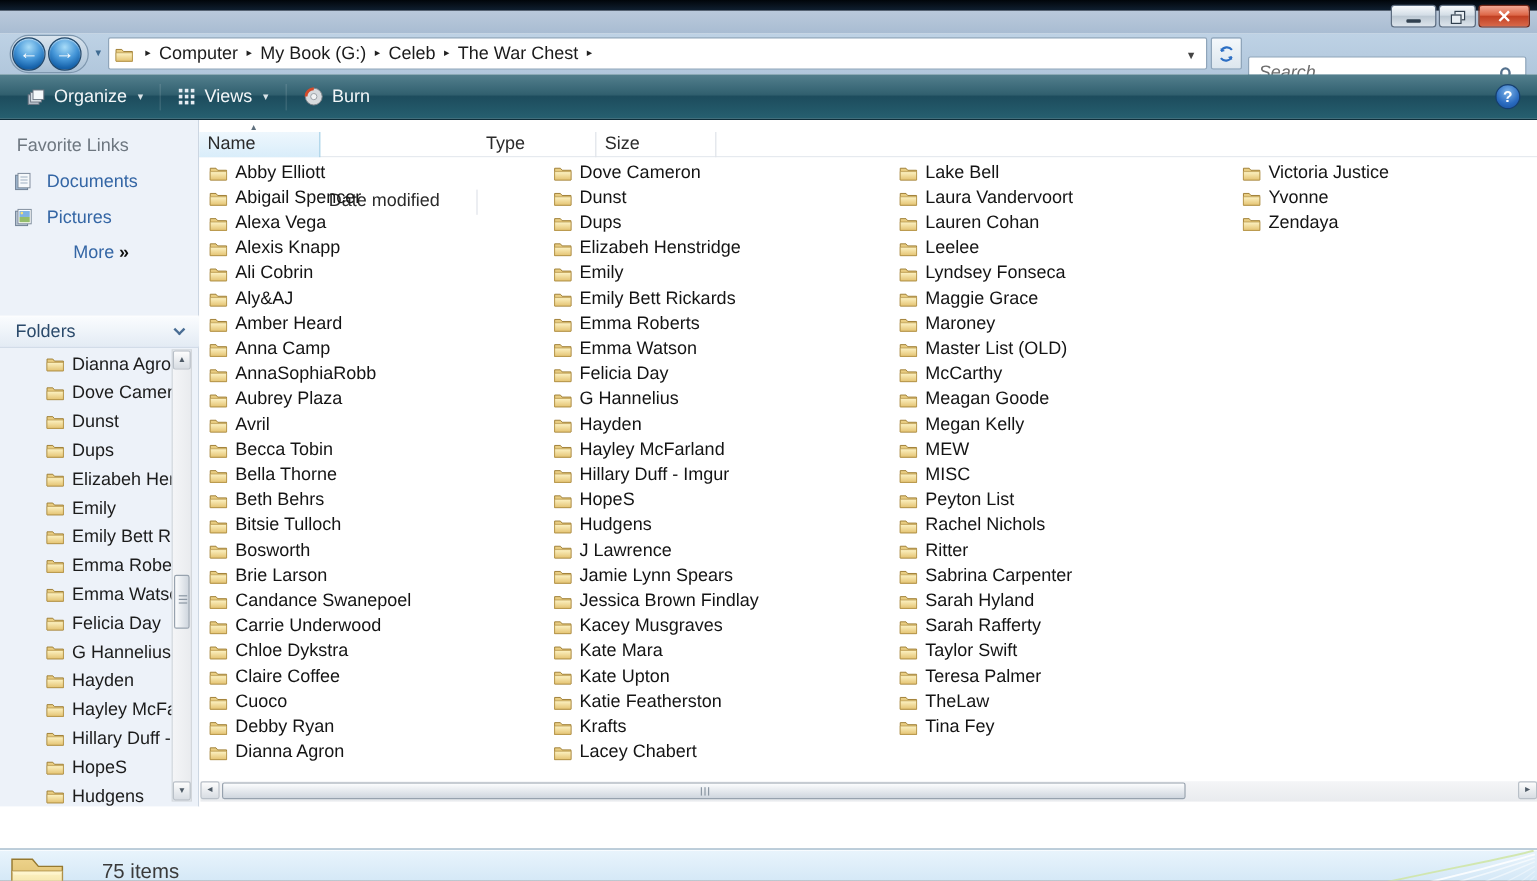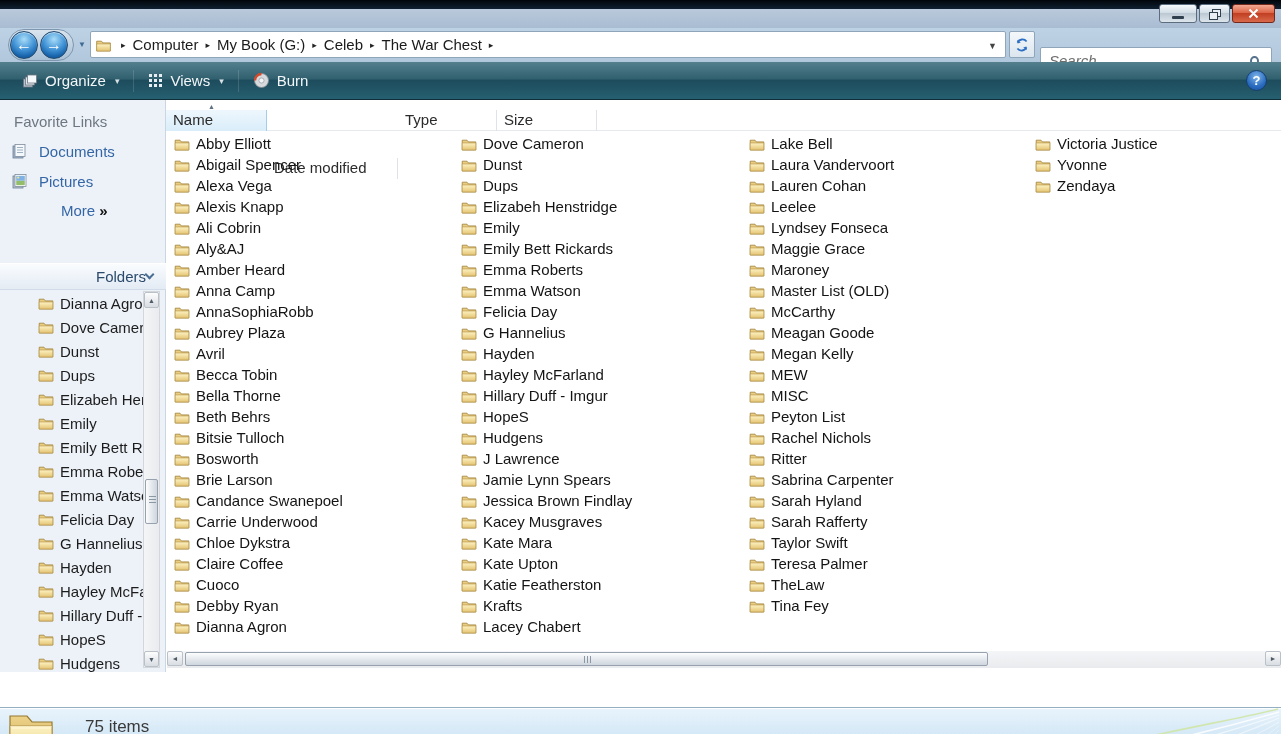--- a/index.html
+++ b/index.html
@@ -66,21 +66,21 @@
     color:#fff;font-size:13px;font-weight:bold;display:flex;align-items:center;justify-content:center;cursor:default;}
   
   .content{position:absolute;left:0;top:100px;width:100%;height:572px;background:#fff;}
   .sidebar{position:absolute;left:0;top:0;width:166px;height:572px;background:#edf2f9;border-right:1px solid #ccd6e2;}
   .fav-title{padding:13px 0 0 14px;font-size:15px;color:#6e7780;}
   .fav-item{display:flex;align-items:center;gap:11px;margin:13px 0 0 11px;font-size:15px;color:#3466a5;cursor:default;}
   .fav-more{margin:12px 0 0 61px;font-size:15px;color:#3466a5;cursor:default;}
   .fav-more .dbl{color:#111;font-weight:bold;margin-left:4px;}
   .folders-band{position:absolute;left:0;top:163px;width:166px;height:27px;
     background:linear-gradient(#fafcfe,#e3ebf4);border-top:1px solid #fff;border-bottom:1px solid #d2dce8;
-    display:flex;align-items:center;justify-content:flex-end;padding:0 13px;font-size:15px;color:#2b4a6b;cursor:default;}
+    display:flex;align-items:center;justify-content:space-between;padding:0 13px;font-size:15px;color:#2b4a6b;cursor:default;}
   .chev-down{width:7px;height:7px;border-right:2px solid #4a6d94;border-bottom:2px solid #4a6d94;transform:rotate(45deg);margin-top:-4px;}
   .tree{position:absolute;left:0;top:191px;width:143px;}
   .tree-item{height:24px;display:flex;align-items:center;gap:6px;padding-left:38px;cursor:default;}
   .tree-item .sficon{flex:0 0 auto;}
   .tree-label{font-size:15px;color:#1c1c1c;white-space:nowrap;overflow:hidden;max-width:83px;}
   
   .vscroll{position:absolute;left:143px;top:191px;width:17px;height:377px;background:linear-gradient(90deg,#f4f5f7,#e9ebee);border:1px solid #d3d7dc;}
   .scroll-btn{position:absolute;left:0;width:15px;height:16px;display:flex;align-items:center;justify-content:center;
     font-size:7px;color:#4e5a66;background:linear-gradient(#fdfdfd,#d8dde3);border:1px solid #b9c0c8;border-radius:2px;cursor:default;}
   .vscroll .up{top:0;}

